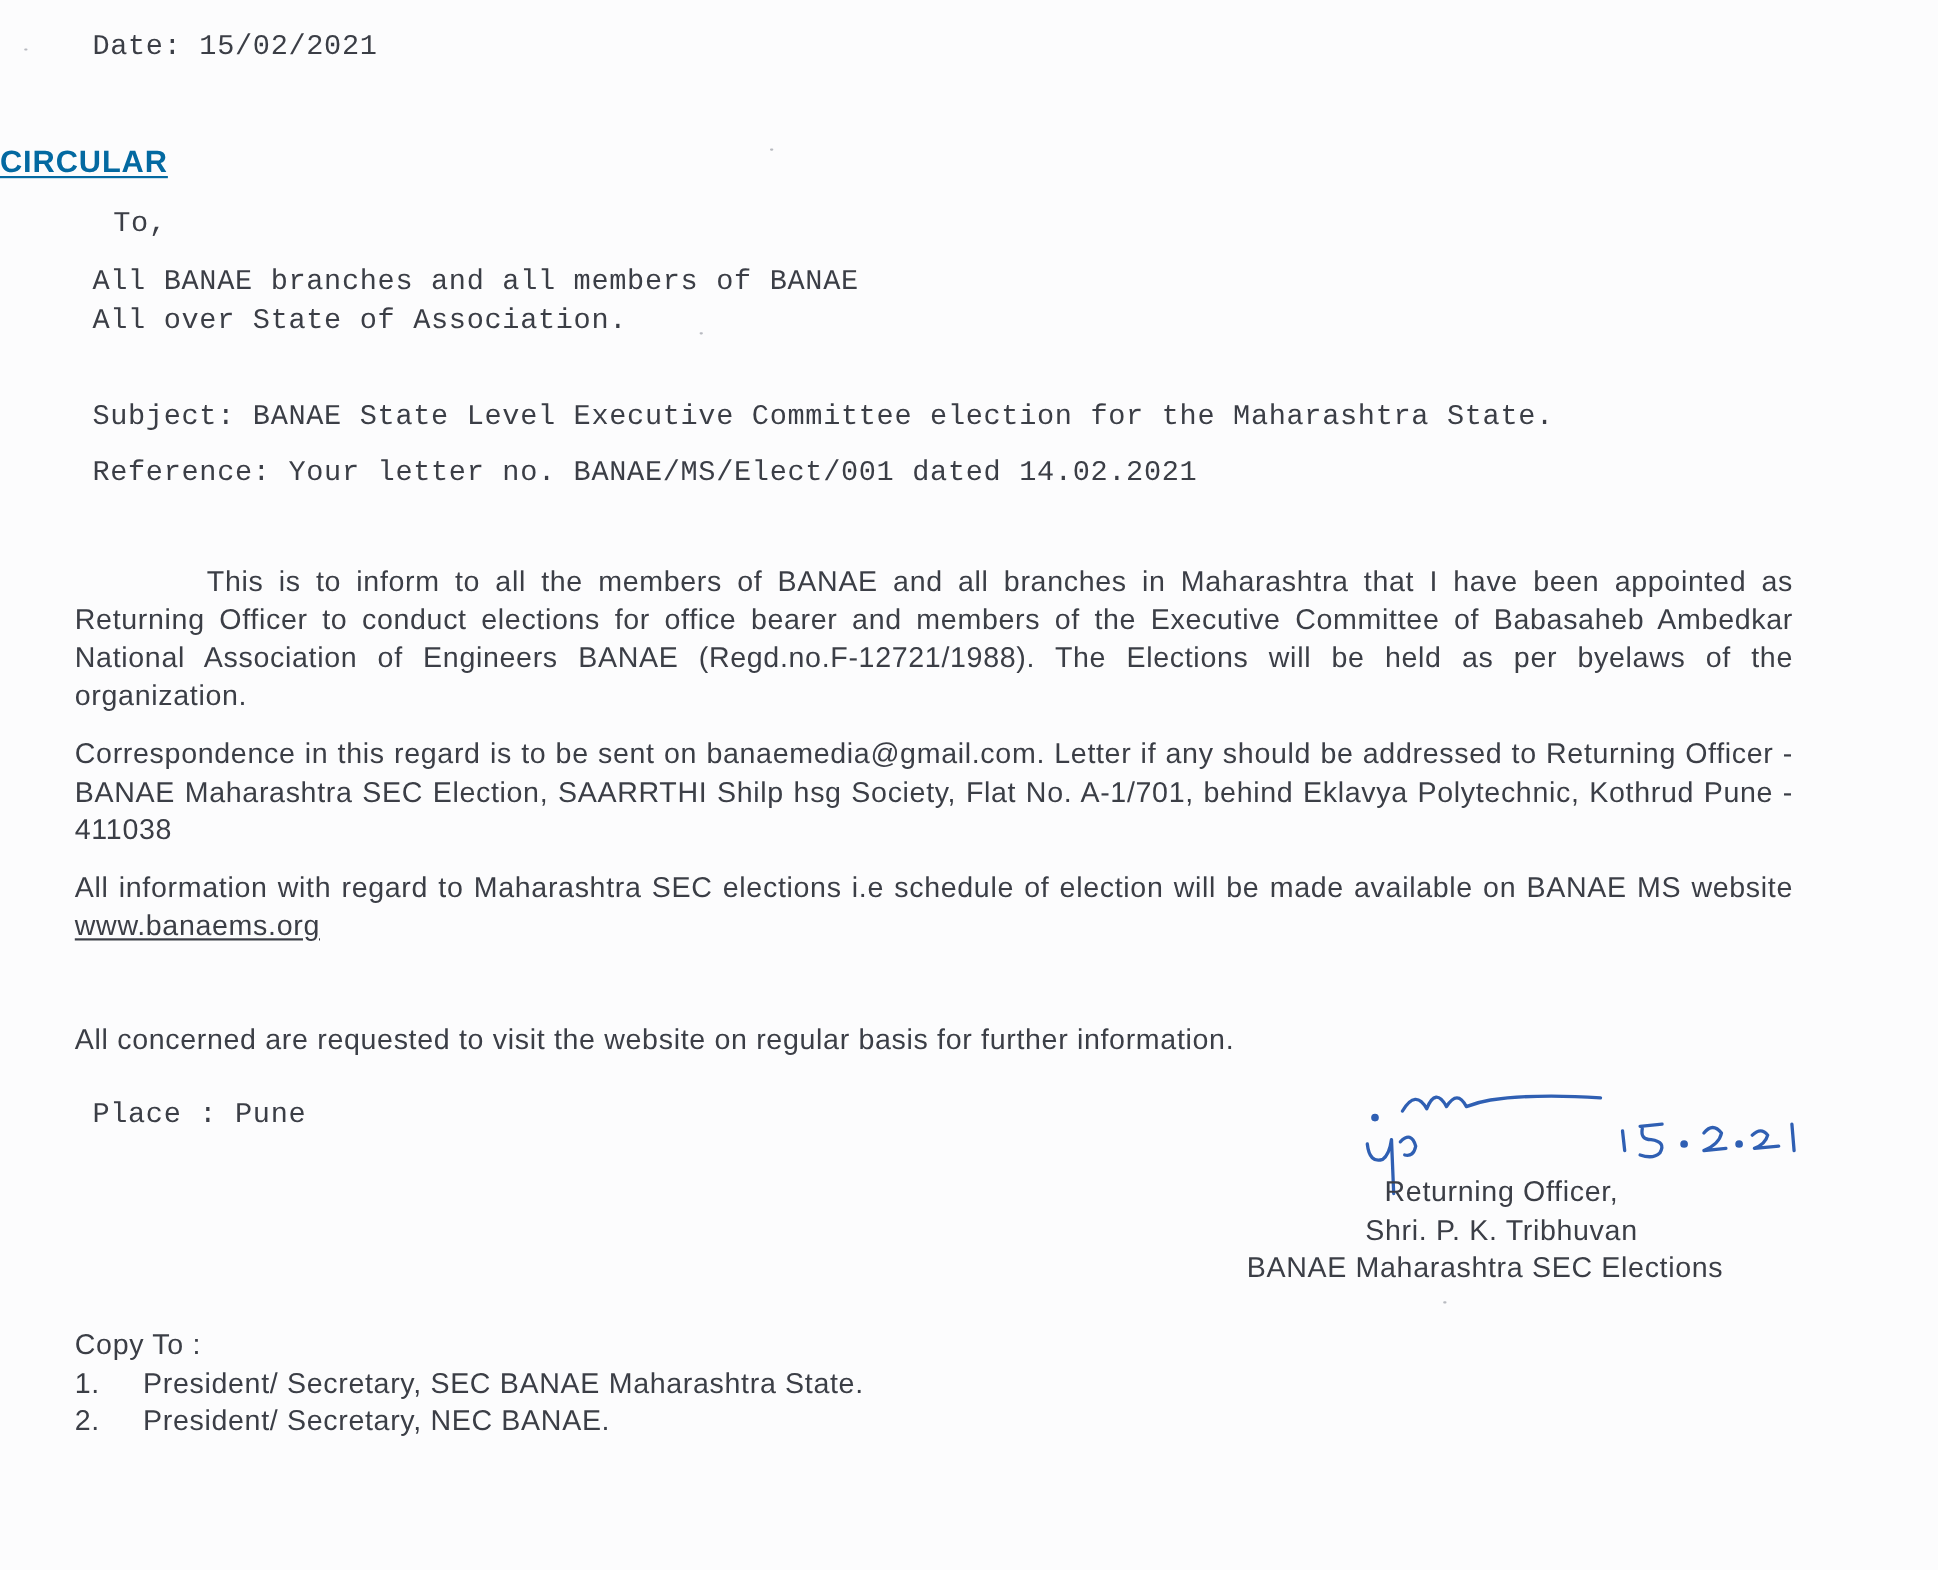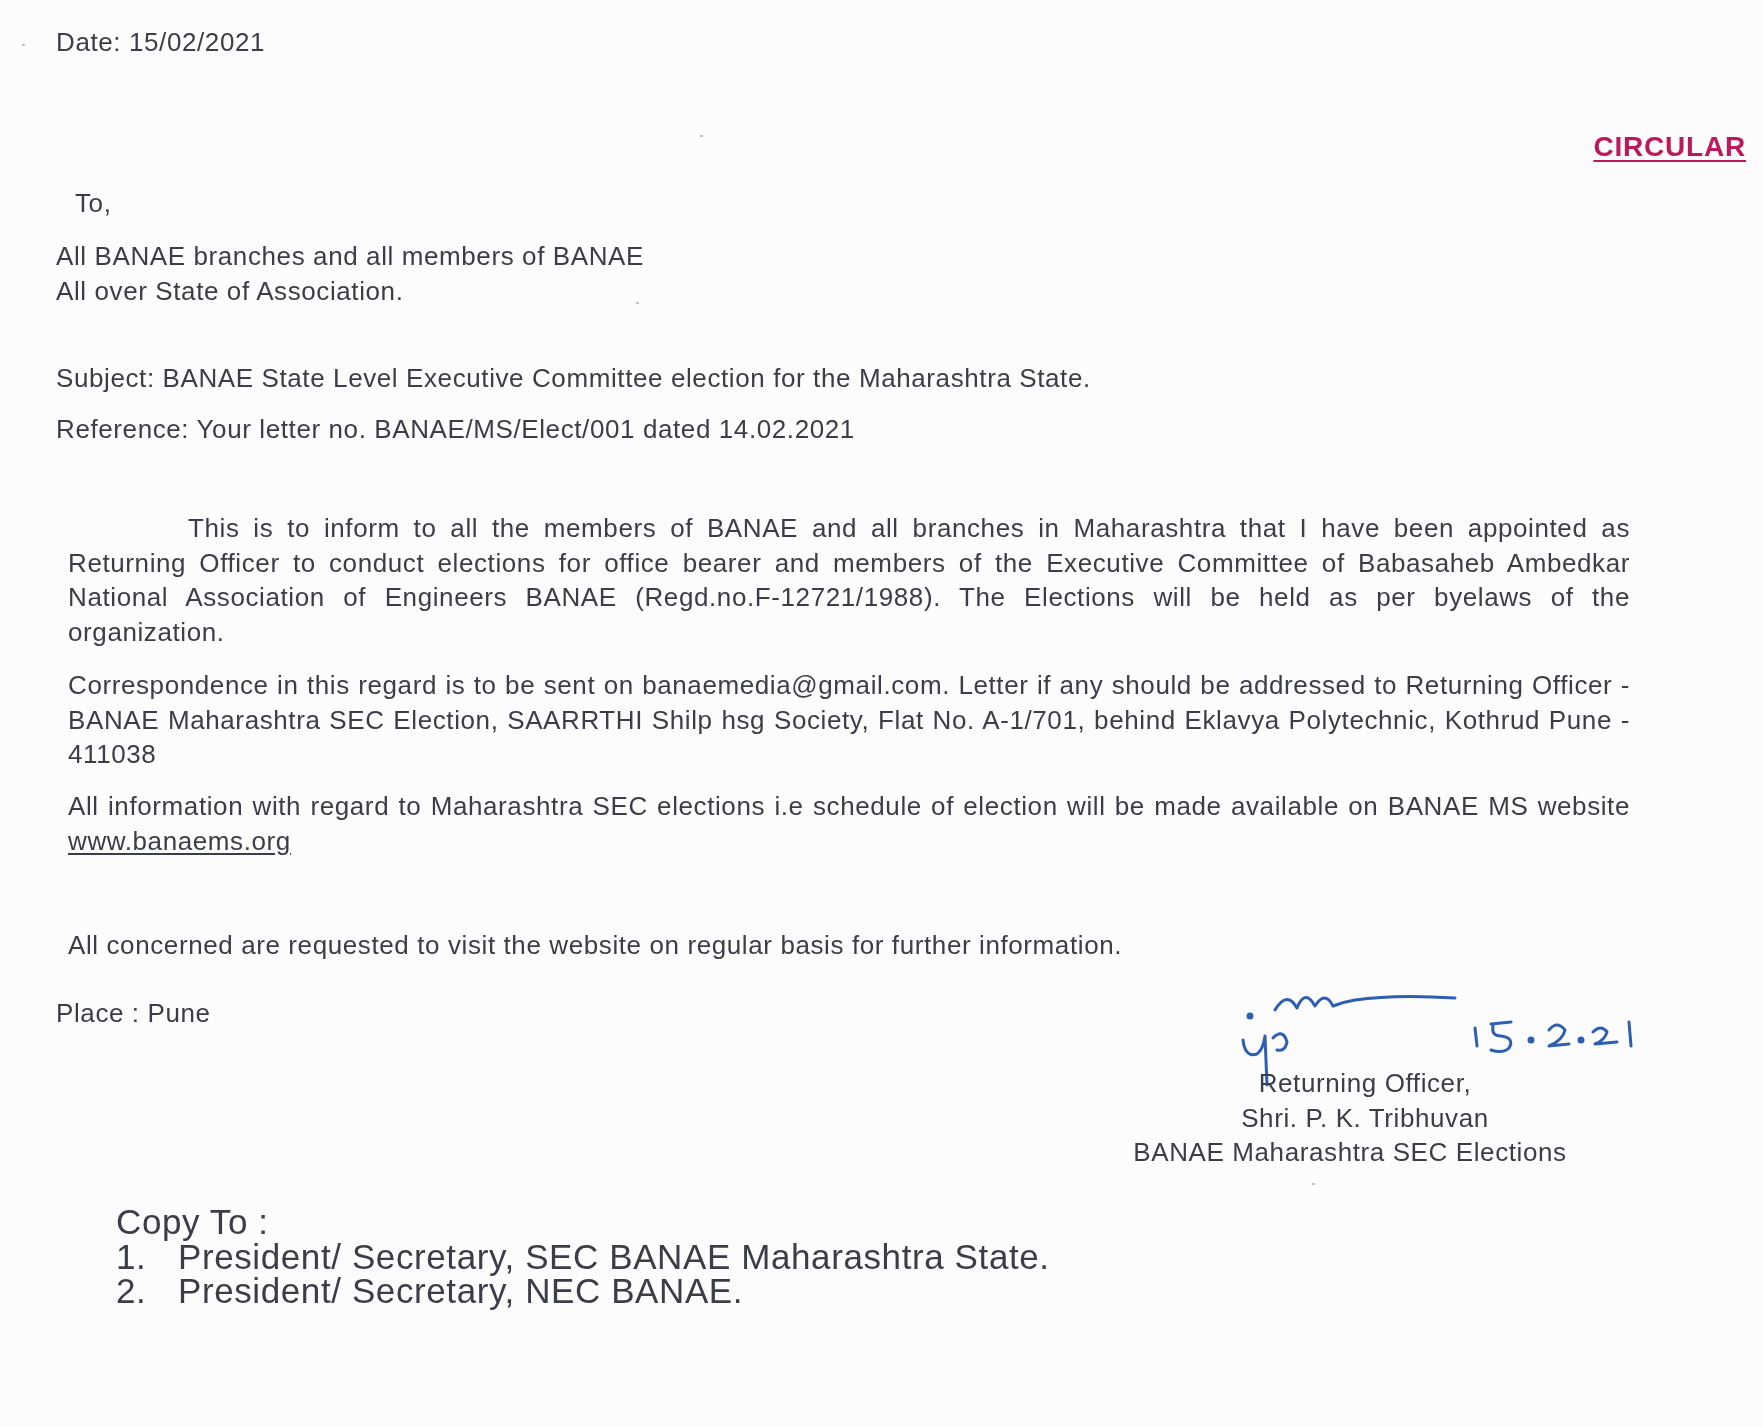--- a/index.html
+++ b/index.html
@@ -6,38 +6,38 @@
   body {
     width: 1762px; height: 1427px;
     background: #fcfcfd;
     position: relative;
     overflow: hidden;
     font-family: "Liberation Sans", "DejaVu Sans", sans-serif;
     color: #3b3e46;
   }
   .line {
     position: absolute;
-    left: 56px;
+    left: 84px;
     font-size: 26px;
     line-height: 34px;
     white-space: nowrap;
     letter-spacing: 0.6px;
+    font-family: Liberation Mono, monospace;
   }
   .title {
     position: absolute;
     left: 0; width: 1702px;
     top: 131px;
-    text-align: right;
+    text-align: left;
     font-weight: bold;
     font-size: 28px;
     letter-spacing: 0.8px;
     text-decoration: underline;
     text-underline-offset: 4px;
-    color: #be185d;
-    margin-left: 44px;
+    color: #0369a1;
   }
   .para {
     position: absolute;
     left: 68px;
     width: 1562px;
     font-size: 26px;
     line-height: 34.5px;
     text-align: justify;
     letter-spacing: 0.6px;
   }
@@ -52,21 +52,21 @@
     line-height: 34.5px;
     letter-spacing: 0.6px;
   }
   .sig-block div { white-space: nowrap; }
   .sig-block .r1 { padding-left: 30px; }
   .signature {
     position: absolute;
     left: 1235px; top: 980px;
     width: 480px; height: 110px;
   }
-  .copy-list { position: absolute; left: 68px; top: 1205px; font-size: 35px; line-height: 34.5px; letter-spacing: 0.6px; margin-left: 48px; }
+  .copy-list { position: absolute; left: 68px; top: 1205px; font-size: 26px; line-height: 34.5px; letter-spacing: 0.6px; }
   .copy-list .item { display: flex; white-space: nowrap; }
   .copy-list .num { width: 62px; }
   .speck { position: absolute; width: 3px; height: 2px; background: #b8bac0; border-radius: 1px; }
 </style>
 </head>
 <body>
 
 <div>
 
   <div class="line" style="top:25px;">Date: 15/02/2021</div>

